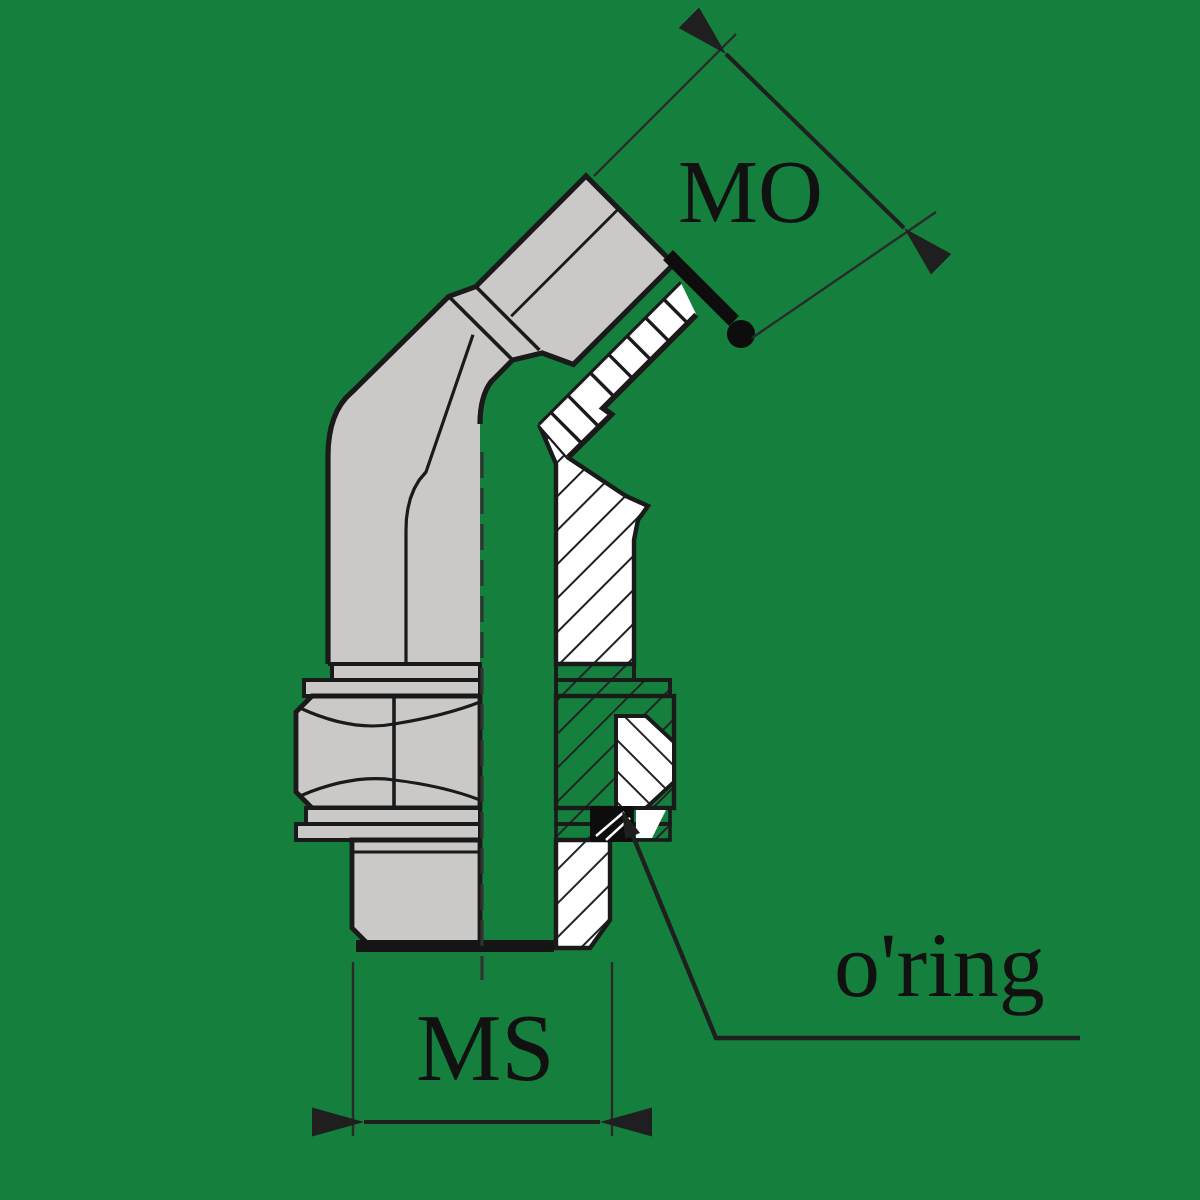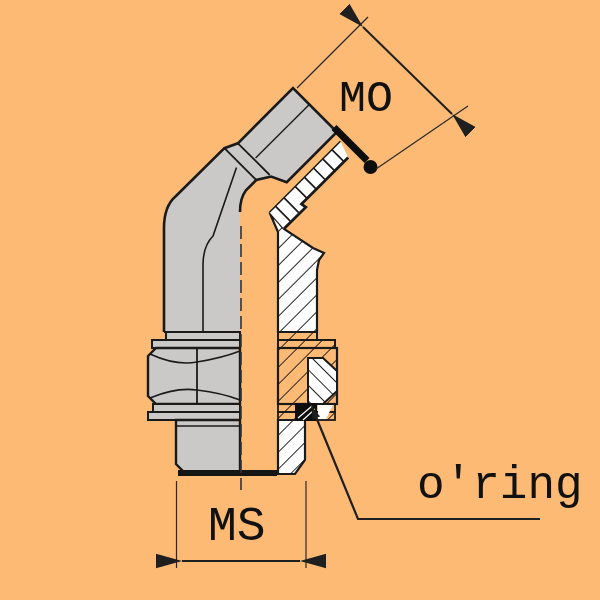--- a/index.html
+++ b/index.html
@@ -1,17 +1,17 @@
 <!DOCTYPE html>
 <html><head>
 <meta charset="utf-8">
 <style>
   html,body{margin:0;padding:0;background:#fff;}
-  .stage{position:relative;width:600px;height:600px;background:#fdba74;overflow:hidden;
-         font-family:Liberation Mono, monospace;}
+  .stage{position:relative;width:600px;height:600px;background:#15803d;overflow:hidden;
+         font-family:Liberation Serif, serif;}
   svg{position:absolute;inset:0;}
   .ol{stroke:#1a1a1a;fill:none;}
   .sec{stroke:#1a1a1a;}
   .dim{stroke:#1f1f1f;fill:none;}
   .dim-thin{stroke:#2a2a2a;stroke-width:1.2;fill:none;}
   text{fill:#111;}
   .lbl{font-size:45px;}
   .lbl-ms{font-size:48px;}
   .lbl-or{font-size:46px;}
 </style>

